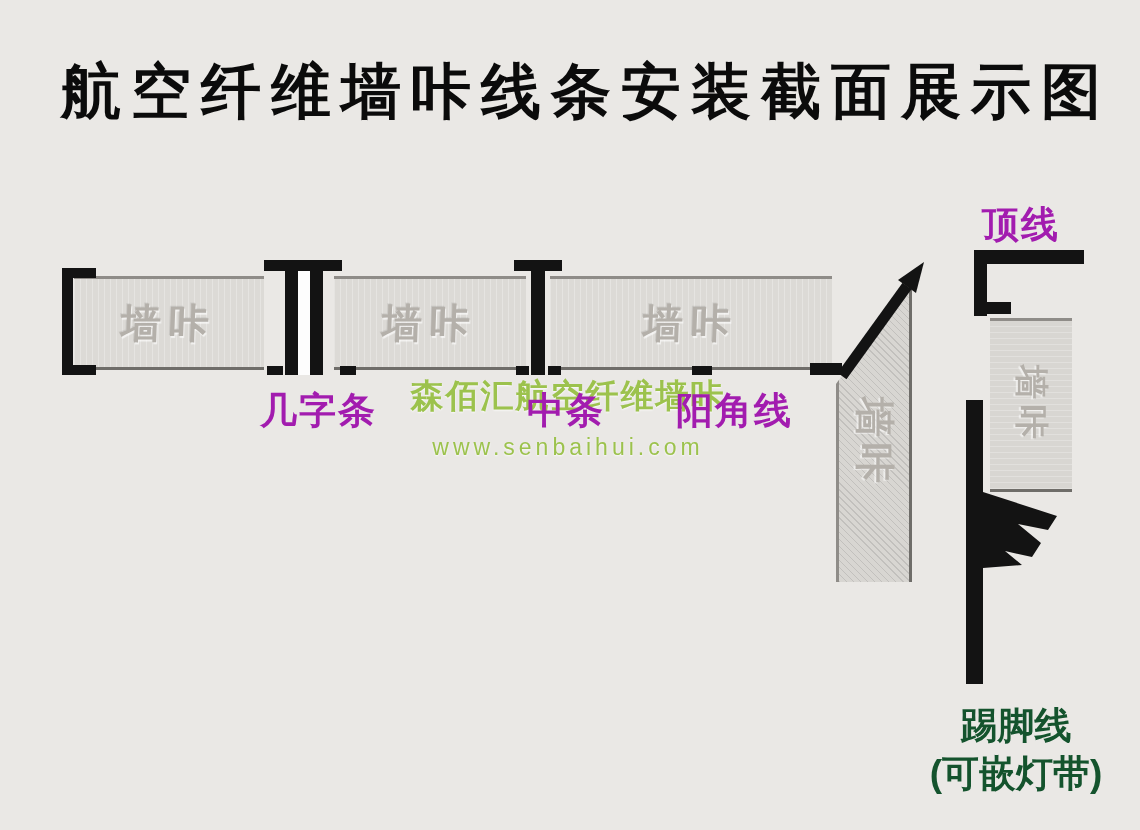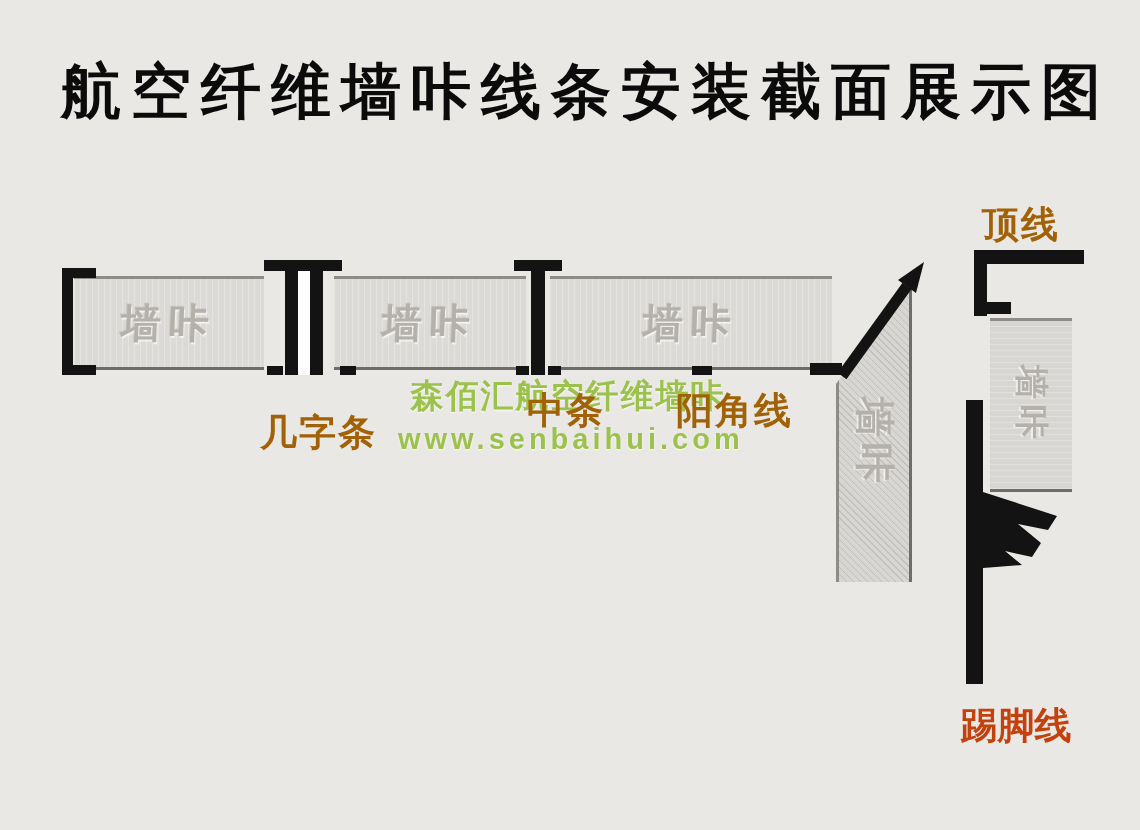--- a/index.html
+++ b/index.html
@@ -19,28 +19,28 @@
          transform:skewX(-2deg);white-space:nowrap}
   .vpanel{position:absolute;box-sizing:border-box;background:#d8d6d2;
          background-image:repeating-linear-gradient(45deg,rgba(0,0,0,.10) 0 1px,rgba(0,0,0,0) 1px 5px);
          border-left:3px solid #8f8c88;border-right:3px solid #6f6d69}
   .vpanel-r{position:absolute;box-sizing:border-box;background:#d8d6d2;
          background-image:repeating-linear-gradient(0deg,rgba(255,255,255,.25) 0 1px,rgba(0,0,0,0) 1px 6px);
          border-top:3px solid #8f8c88;border-bottom:3px solid #6f6d69}
   .vmark{position:absolute;left:50%;top:55%;transform:translate(-50%,-50%) rotate(90deg);
          font-size:40px;font-weight:bold;color:#b4b0aa;letter-spacing:6px;
          text-shadow:1px 2px 1px rgba(255,255,255,.6);white-space:nowrap}
-  .label{position:absolute;font-size:37px;font-weight:bold;color:#a16207;z-index:30;
+  .label{position:absolute;font-size:37px;font-weight:bold;color:#a21caf;z-index:30;
          letter-spacing:2px;white-space:nowrap}
   .wm{position:absolute;left:398px;top:374px;width:340px;text-align:center;z-index:20;color:#9cc24d}
   .wm-brand{font-size:33px;font-weight:bold;letter-spacing:2px;text-shadow:0 1px 2px rgba(255,255,255,.85)}
-  .wm-url{margin-top:4px;font-size:29px;font-weight:bold;letter-spacing:4px;text-shadow:0 1px 2px rgba(255,255,255,.85)}
+  .wm-url{margin-top:15px;font-size:23px;font-weight:normal;letter-spacing:4px;text-shadow:0 1px 2px rgba(255,255,255,.85)}
   svg.overlay{position:absolute;left:0;top:0;z-index:15;pointer-events:none}
   .caption{position:absolute;left:892px;top:702px;width:248px;text-align:center;z-index:30}
-  .caption .line{font-size:37px;font-weight:bold;color:#c2410c;line-height:48px;white-space:nowrap}
+  .caption .line{font-size:37px;font-weight:bold;color:#14532d;line-height:48px;white-space:nowrap}
 </style>
 </head>
 <body>
 
 <div class="canvas">
 
   <h1 class="title">航空纤维墙咔线条安装截面展示图</h1>
 
   <div class="panel" style="left:74px;top:276px;width:190px;height:94px">
     <span class="panel-mark">墙咔</span>
@@ -84,27 +84,28 @@
   <div class="blk" style="left:987px;top:302px;width:24px;height:12px"></div>
 
   <div class="blk" style="left:966px;top:400px;width:17px;height:284px"></div>
 
   <svg class="overlay" width="1140" height="830" viewBox="0 0 1140 830">
     <line x1="842" y1="376" x2="907" y2="286" stroke="#131313" stroke-width="11"></line>
     <polygon points="924,262 916,293 898,280" fill="#131313"></polygon>
     <path d="M 983 492 L 1057 516 L 1048 530 L 1018 524 L 1041 543 L 1032 557 L 1005 551 L 1022 565 L 983 568 Z" fill="#131313"></path>
   </svg>
 
-  <div class="label" style="left:260px;top:408px">几字条</div>
+  <div class="label" style="left:260px;top:386px">几字条</div>
   <div class="label" style="left:676px;top:386px">阳角线</div>
   <div class="label" style="left:527px;top:386px">中条</div>
   <div class="label" style="left:982px;top:200px">顶线</div>
 
   <div class="caption">
     <div class="line">踢脚线</div>
+    <div class="line">(可嵌灯带)</div>
   </div>
 
   <div class="wm">
     <div class="wm-brand">森佰汇航空纤维墙咔</div>
     <div class="wm-url">www.senbaihui.com</div>
   </div>
 
 </div>
 
 </body></html>

